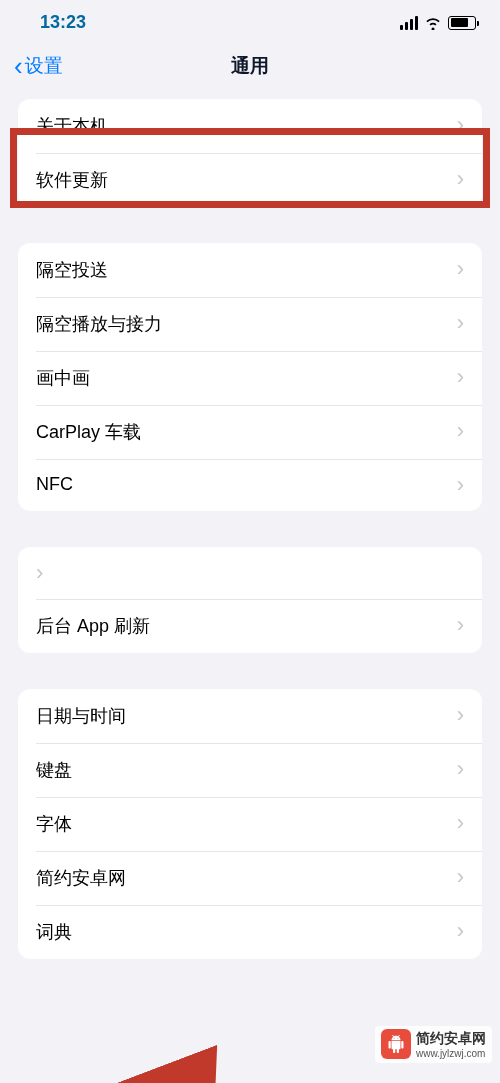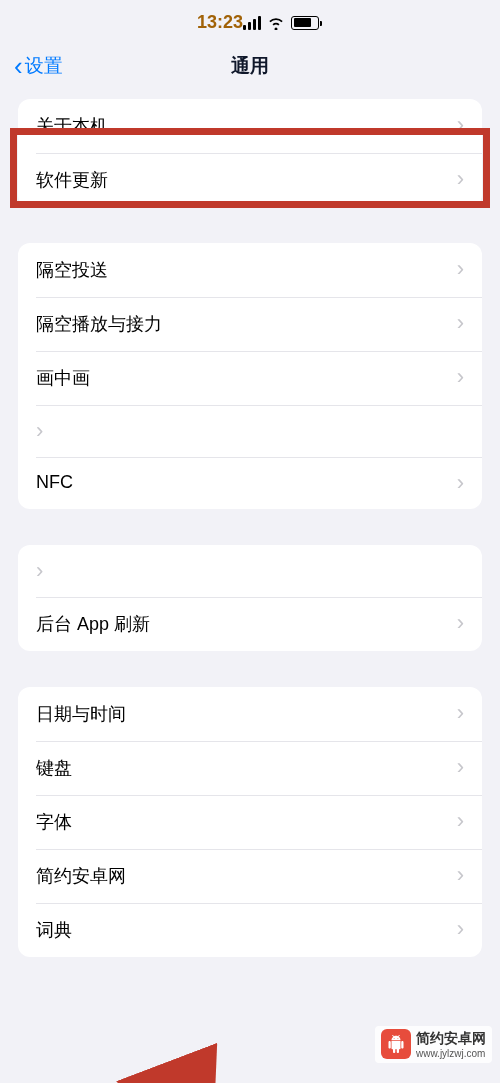--- a/index.html
+++ b/index.html
@@ -10,26 +10,26 @@
     }
     body {
       width: 500px;
       height: 1083px;
       background: #f2f2f7;
       position: relative;
       overflow: hidden;
     }
     .status-bar {
       display: flex;
-      justify-content: center;
+      justify-content: space-between;
       align-items: center;
       padding: 12px 24px 8px 40px;
       font-size: 18px;
       font-weight: 600;
-      color: #a16207;
+      color: #0369a1;
     }
     .status-right {
       display: flex;
       align-items: center;
       gap: 6px;
     }
     .signal-bars {
       display: flex;
       align-items: flex-end;
       gap: 2px;
@@ -220,20 +220,21 @@
   </div>
   <div class="row">
     <span>隔空播放与接力</span>
     <span class="chevron">›</span>
   </div>
   <div class="row">
     <span>画中画</span>
     <span class="chevron">›</span>
   </div>
   <div class="row">
+    <span>CarPlay 车载</span>
     <span class="chevron">›</span>
   </div>
   <div class="row">
     <span>NFC</span>
     <span class="chevron">›</span>
   </div>
 </div>
 
 <div class="section">
   <div class="row">

